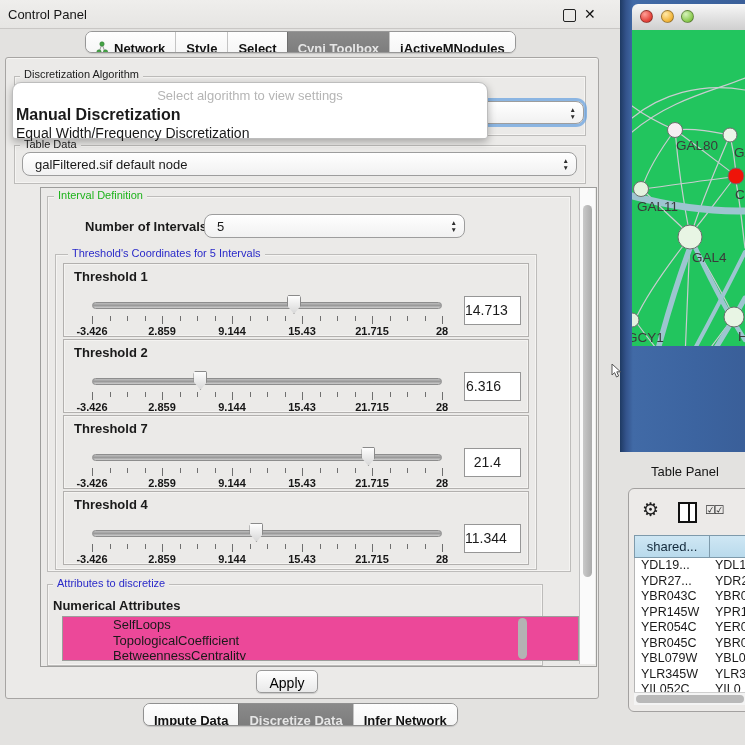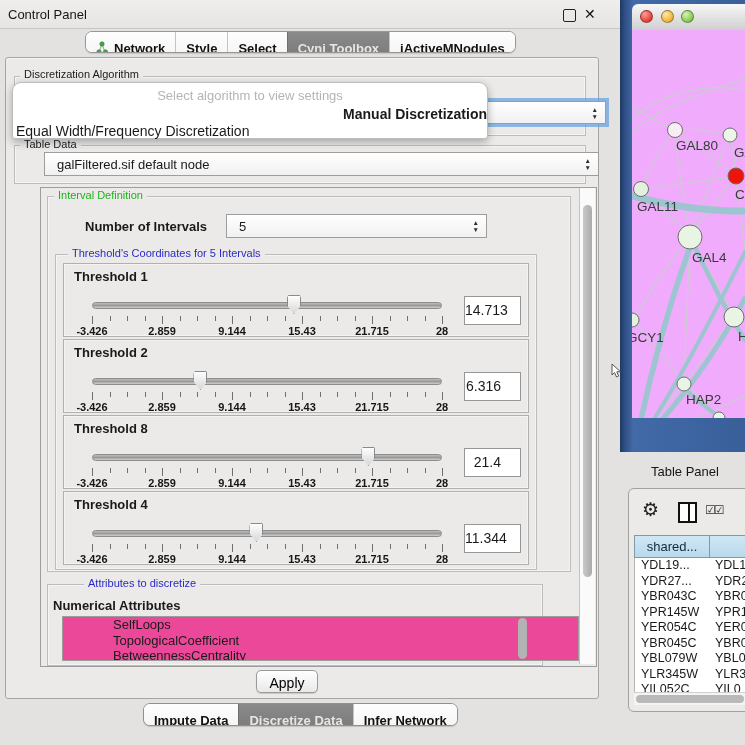--- a/index.html
+++ b/index.html
@@ -21,29 +21,29 @@
   .tabseg.dark{background:linear-gradient(#8a8a8a,#767676);color:#e6e6e6;border-left:1px solid #6e6e6e;}
   .neticon{width:13px;height:14px;margin-right:5px;position:relative;}
   
   .content{left:5px;top:57px;width:592px;height:640px;background:#ebeae8;
            border:1px solid #a7a5a3;border-radius:3px;box-shadow:inset 0 1px 0 #f7f6f4;}
   .group{position:absolute;border:1px solid #bdbcba;box-shadow:0 0 0 1px #f5f4f2 inset;}
   .legend{position:absolute;background:#ebeae8;padding:0 4px;font-size:11px;z-index:3;white-space:nowrap;}
   .legend.green{color:#1eb31c;}
   .legend.blue{color:#2a2ac9;}
   .combo{position:absolute;background:linear-gradient(#ffffff,#f1f1f1);border:1px solid #9d9d9d;
-         border-radius:0;box-sizing:border-box;margin-left:22px;}
+         border-radius:8px;box-sizing:border-box;}
   .combo .cv{position:absolute;left:12px;top:50%;transform:translateY(-50%);font-size:13px;white-space:nowrap;}
   .spin{position:absolute;right:7px;top:50%;transform:translateY(-50%);font-size:6.5px;line-height:1.15;
         color:#2c2c2c;text-align:center;}
   .focusring{box-shadow:0 0 0 3px rgba(98,158,224,.7);}
   .popup{position:absolute;left:12px;top:82px;width:474px;height:55px;background:#fff;
          border:1px solid #bdbdbd;border-radius:9px 9px 3px 3px;box-shadow:0 3px 8px rgba(0,0,0,.3);z-index:20;}
   .popup .ph{text-align:center;color:#b5b5b5;font-size:13px;padding-top:5px;}
-  .popup .it1{font-weight:bold;font-size:14px;padding:3px 0 0 3px;text-align:right;}
+  .popup .it1{font-weight:bold;font-size:16px;padding:3px 0 0 3px;}
   .popup .it2{font-size:14px;padding:1px 0 0 3px;}
   .scrollpane{left:40px;top:187px;width:555px;height:478px;border:1px solid #9d9d9b;background:#ebeae8;}
   .vsb-track{left:579px;top:188px;width:15px;height:476px;background:#fafafa;border-left:1px solid #c2c2c2;}
   .vsb-thumb{position:absolute;left:3px;width:9px;border-radius:5px;background:linear-gradient(90deg,#c9c9c9,#ababab);}
   
   .thresh-box{position:absolute;left:7px;width:466px;height:74px;border:1px solid #b2b0ae;
               background:#ebeae8;box-shadow:0 0 0 1px #f4f3f1 inset;box-sizing:border-box;}
   .t-label{position:absolute;left:10px;top:5px;font-weight:bold;font-size:13px;}
   .t-slider{position:absolute;left:28px;top:30px;width:351px;height:42px;}
   .t-track{position:absolute;left:0;top:8px;width:350px;height:7px;border-radius:4px;
@@ -66,21 +66,21 @@
              background:linear-gradient(#ffffff,#e9e9e9);text-align:center;line-height:22px;font-size:14px;
              box-shadow:0 1px 1px rgba(0,0,0,.15);}
   .bstrip{left:143px;top:703px;height:21px;display:flex;border:1px solid #909090;border-radius:7px;
           overflow:hidden;background:#fcfcfc;box-shadow:0 1px 1px rgba(0,0,0,.15);}
   
   .netframe{left:620px;top:0;width:125px;height:452px;
             background:linear-gradient(90deg,#1e3a63 0px,#33538b 6px,#416aa6 13px,#3c64a0 60%,#3a5f99 100%);}
   .netwin-tb{left:632px;top:4px;width:113px;height:26px;border-radius:6px 0 0 0;
              background:linear-gradient(#f7f7f7,#cfcfcf);border-bottom:1px solid #9a9a9a;}
   .tl{position:absolute;top:6px;width:13px;height:13px;border-radius:50%;box-sizing:border-box;border:1px solid rgba(0,0,0,.35);}
-  .netcanvas{left:632px;top:30px;width:113px;height:388px;background:#f0abfc;overflow:hidden;}
+  .netcanvas{left:632px;top:30px;width:113px;height:316px;background:#22c55e;overflow:hidden;}
   .tp-bar{left:613px;top:452px;width:147px;height:36px;}
   .tp-title{position:absolute;left:38px;top:12px;font-size:13px;color:#161616;}
   .twin{left:628px;top:488px;width:130px;height:224px;background:#eceae8;border:1px solid #a3a1a0;
         border-radius:6px;box-sizing:border-box;overflow:hidden;}
   .gear{position:absolute;left:13px;top:9px;font-size:19px;color:#1e1e1e;}
   .colicon{position:absolute;left:49px;top:13px;width:15px;height:17px;border:2px solid #111;background:#fff;}
   .colicon i{position:absolute;left:50%;top:0;width:2px;height:100%;background:#111;}
   .checks{position:absolute;left:76px;top:14px;font-size:12px;letter-spacing:-2px;color:#333;}
   .thead{position:absolute;left:5px;top:46px;height:23px;display:flex;}
   .th{box-sizing:border-box;border:1px solid #7e9aab;border-right-width:0;background:linear-gradient(#cfe7f4,#b9daec);
@@ -245,21 +245,21 @@
             <b style="left: 140px;">9.144</b>
             <b style="left: 210px;">15.43</b>
             <b style="left: 280px;">21.715</b>
             <b style="left: 350px;">28</b>
           </div>
           <div class="t-thumb" style="left: 101.499px;"></div>
         </div>
         <div class="t-value">6.316</div>
       </div>
       <div class="thresh-box" style="top: 160px;">
-        <div class="t-label">Threshold 8</div>
+        <div class="t-label">Threshold 7</div>
         <div class="t-slider">
           <div class="t-track"></div>
           <div class="t-ticks">
             <i style="left: 0px; height: 8px;"></i>
             <i style="left: 17.5px; height: 5px;"></i>
             <i style="left: 35px; height: 5px;"></i>
             <i style="left: 52.5px; height: 5px;"></i>
             <i style="left: 70px; height: 8px;"></i>
             <i style="left: 87.5px; height: 5px;"></i>
             <i style="left: 105px; height: 5px;"></i>
@@ -326,21 +326,21 @@
             <b style="left: 350px;">28</b>
           </div>
           <div class="t-thumb" style="left: 157.498px;"></div>
         </div>
         <div class="t-value">11.344</div>
       </div>
     </div>
   <span class="legend blue" style="left:68px;top:247px;">Threshold's Coordinates for 5 Intervals</span>
 
   <div class="abs group" style="left:47px;top:584px;width:494px;height:80px;"></div>
-  <span class="legend blue" style="left:53px;top:577px;margin-left:31px;">Attributes to discretize</span>
+  <span class="legend blue" style="left:53px;top:577px;">Attributes to discretize</span>
   <span class="abs" style="left:53px;top:598px;font-weight:bold;">Numerical Attributes</span>
   <div class="attr-list" id="attr-list">
       <div class="attr-item">SelfLoops</div>
       <div class="attr-item">TopologicalCoefficient</div>
       <div class="attr-item">BetweennessCentrality</div>
     </div>
   <div class="attr-sb"></div>
 
   <button class="abs apply-btn" style="font-family:inherit;">Apply</button>
 

